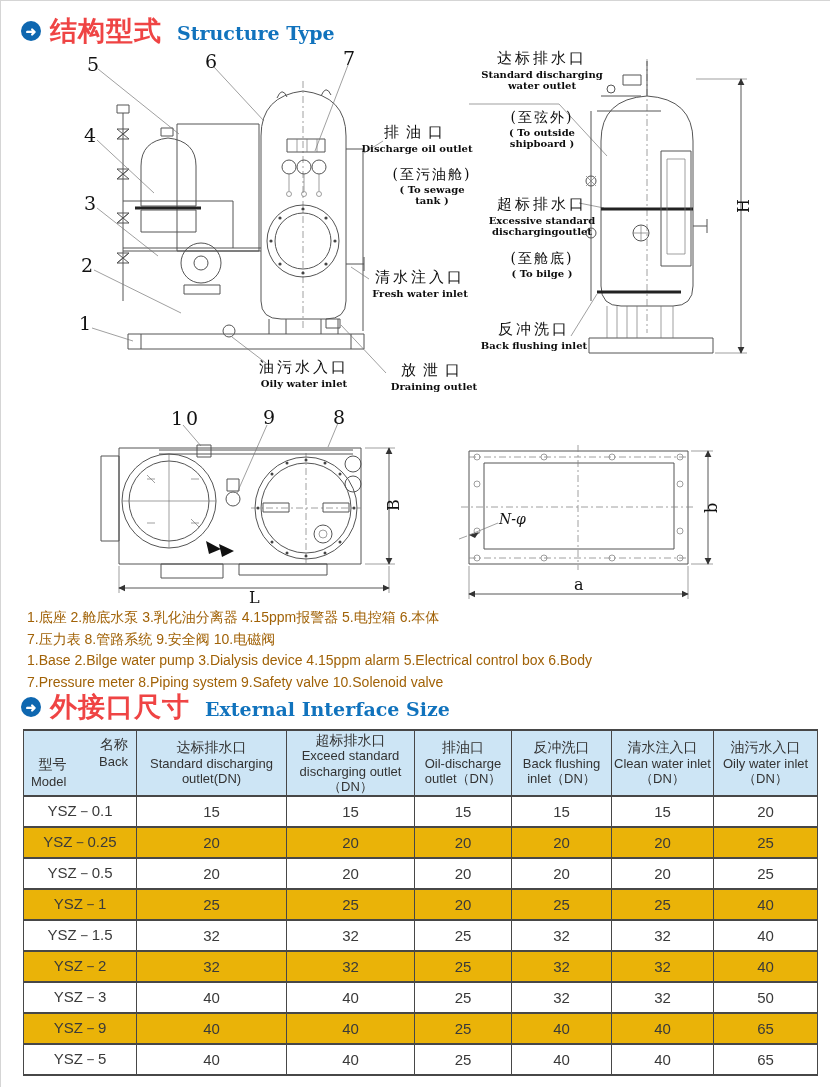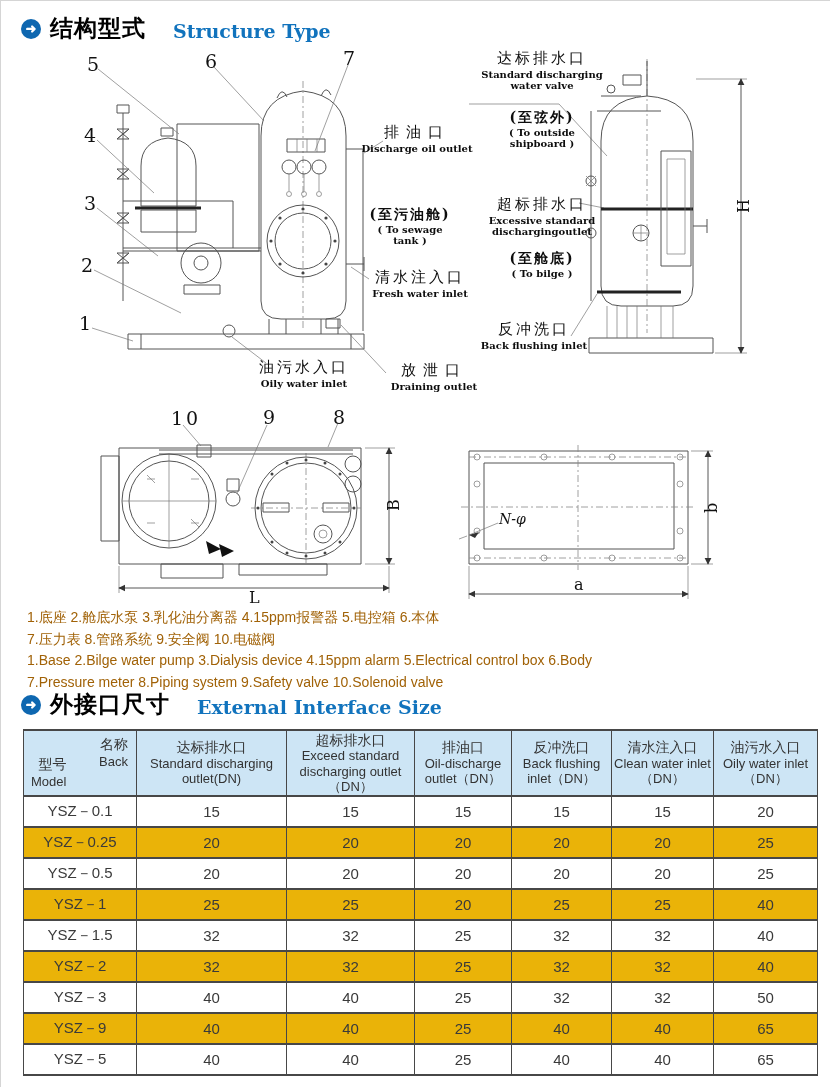--- a/index.html
+++ b/index.html
@@ -6,42 +6,42 @@
   .page { position:relative; width:830px; height:1087px; margin:0 auto; background:#ffffff;
           border:1px solid #d5d5d5; overflow:hidden;
           font-family:"Liberation Sans", sans-serif; }
 
   
   .sec-header { position:absolute; left:20px; display:flex; align-items:center; gap:9px; }
   .hdr-icon { display:inline-flex; align-items:center; justify-content:center;
               width:20px; height:20px; border-radius:50%; background:#0e67b0; color:#fff;
               font-size:13px; font-weight:bold; line-height:1; }
   .hdr-zh { font-family:Liberation Mono, monospace; font-weight:bold;
-            font-size:23px; color:#000000; letter-spacing:1px; }
+            font-size:27px; color:#ef4444; letter-spacing:1px; }
   .hdr-en { font-family:"DejaVu Serif","Liberation Serif",serif; font-weight:bold;
-            font-size:19px; color:#1173bd; margin-left:18px; margin-top:4px;text-align:center; }
+            font-size:19px; color:#1173bd; margin-left:6px; margin-top:4px;text-align:center; }
 
   
   .diagram-svg { position:absolute; left:0; top:45px; width:830px; height:560px; }
   .diagram-svg * { vector-effect:non-scaling-stroke; }
   .ln   { stroke:#555; stroke-width:1; fill:none; }
   .lnb  { stroke:#222; stroke-width:3; fill:none; }
   .thin { stroke:#777; stroke-width:0.7; fill:none; }
   .dash { stroke:#888; stroke-width:0.8; fill:none; stroke-dasharray:7 3 2 3; }
   .dim  { stroke:#444; stroke-width:0.9; fill:none; }
   .callout-num { font-family:"DejaVu Serif","Liberation Serif",serif; font-size:19px; fill:#111; }
   .dimtxt { font-family:"DejaVu Serif","Liberation Serif",serif; font-size:16px; fill:#111; }
   .dimtxt-i { font-family:"DejaVu Serif","Liberation Serif",serif; font-style:italic; font-size:14px; fill:#111; }
 
   
   .dlabel { position:absolute; text-align:center; color:#0d0d0d;
             font-family:"DejaVu Serif","Liberation Serif",serif; z-index:3; }
   .dlabel .zh { font-size:15px; letter-spacing:3px; line-height:1.3; white-space:nowrap; }
   .dlabel .en { font-weight:bold; font-size:10px; line-height:1.16; }
-  .dlabel .nzh { font-weight:bold; font-size:14px; letter-spacing:2px; line-height:1.35; white-space:nowrap; }
+  .dlabel .nzh { font-weight:normal; font-size:14px; letter-spacing:2px; line-height:1.35; white-space:nowrap; }
 
   
   .parts { position:absolute; left:26px; top:606px; width:780px; color:#a16207;
            font-size:14px; line-height:1.55; }
 
   
   .iface-table { position:absolute; left:22px; top:728px; width:794px;
                  border-collapse:collapse; table-layout:fixed;
                  font-family:"Liberation Sans", sans-serif; color:#333; }
   .iface-table th, .iface-table td { border:1.5px solid #474747; border-top-width:2px;
@@ -309,32 +309,32 @@
       <line class="thin" x1="468" y1="565" x2="468" y2="598"></line>
       <line class="thin" x1="687" y1="565" x2="687" y2="598"></line>
       <line class="dim" x1="468" y1="593" x2="687" y2="593" marker-start="url(#arr)" marker-end="url(#arr)"></line>
       <text class="dimtxt" x="573" y="589">a</text>
     </g>
   </svg>
 
   <div class="dlabel" style="left:462px; top:48px; width:158px;">
     <div class="zh">达标排水口</div>
     <div class="en">Standard discharging</div>
-    <div class="en">water valve</div>
+    <div class="en">water outlet</div>
   </div>
   <div class="dlabel" style="left:462px; top:107px; width:158px;">
     <div class="nzh">(至弦外)</div>
     <div class="en">( To outside</div>
     <div class="en">shipboard )</div>
   </div>
   <div class="dlabel" style="left:357px; top:122px; width:118px;">
     <div class="zh" style="letter-spacing:7px">排油口</div>
     <div class="en">Discharge oil outlet</div>
   </div>
-  <div class="dlabel" style="left:350px; top:164px; width:118px;margin-top:40px;">
+  <div class="dlabel" style="left:372px; top:164px; width:118px;">
     <div class="nzh">(至污油舱)</div>
     <div class="en">( To sewage</div>
     <div class="en">tank )</div>
   </div>
   <div class="dlabel" style="left:470px; top:194px; width:142px;">
     <div class="zh">超标排水口</div>
     <div class="en">Excessive standard</div>
     <div class="en">dischargingoutlet</div>
   </div>
   <div class="dlabel" style="left:470px; top:248px; width:142px;">

